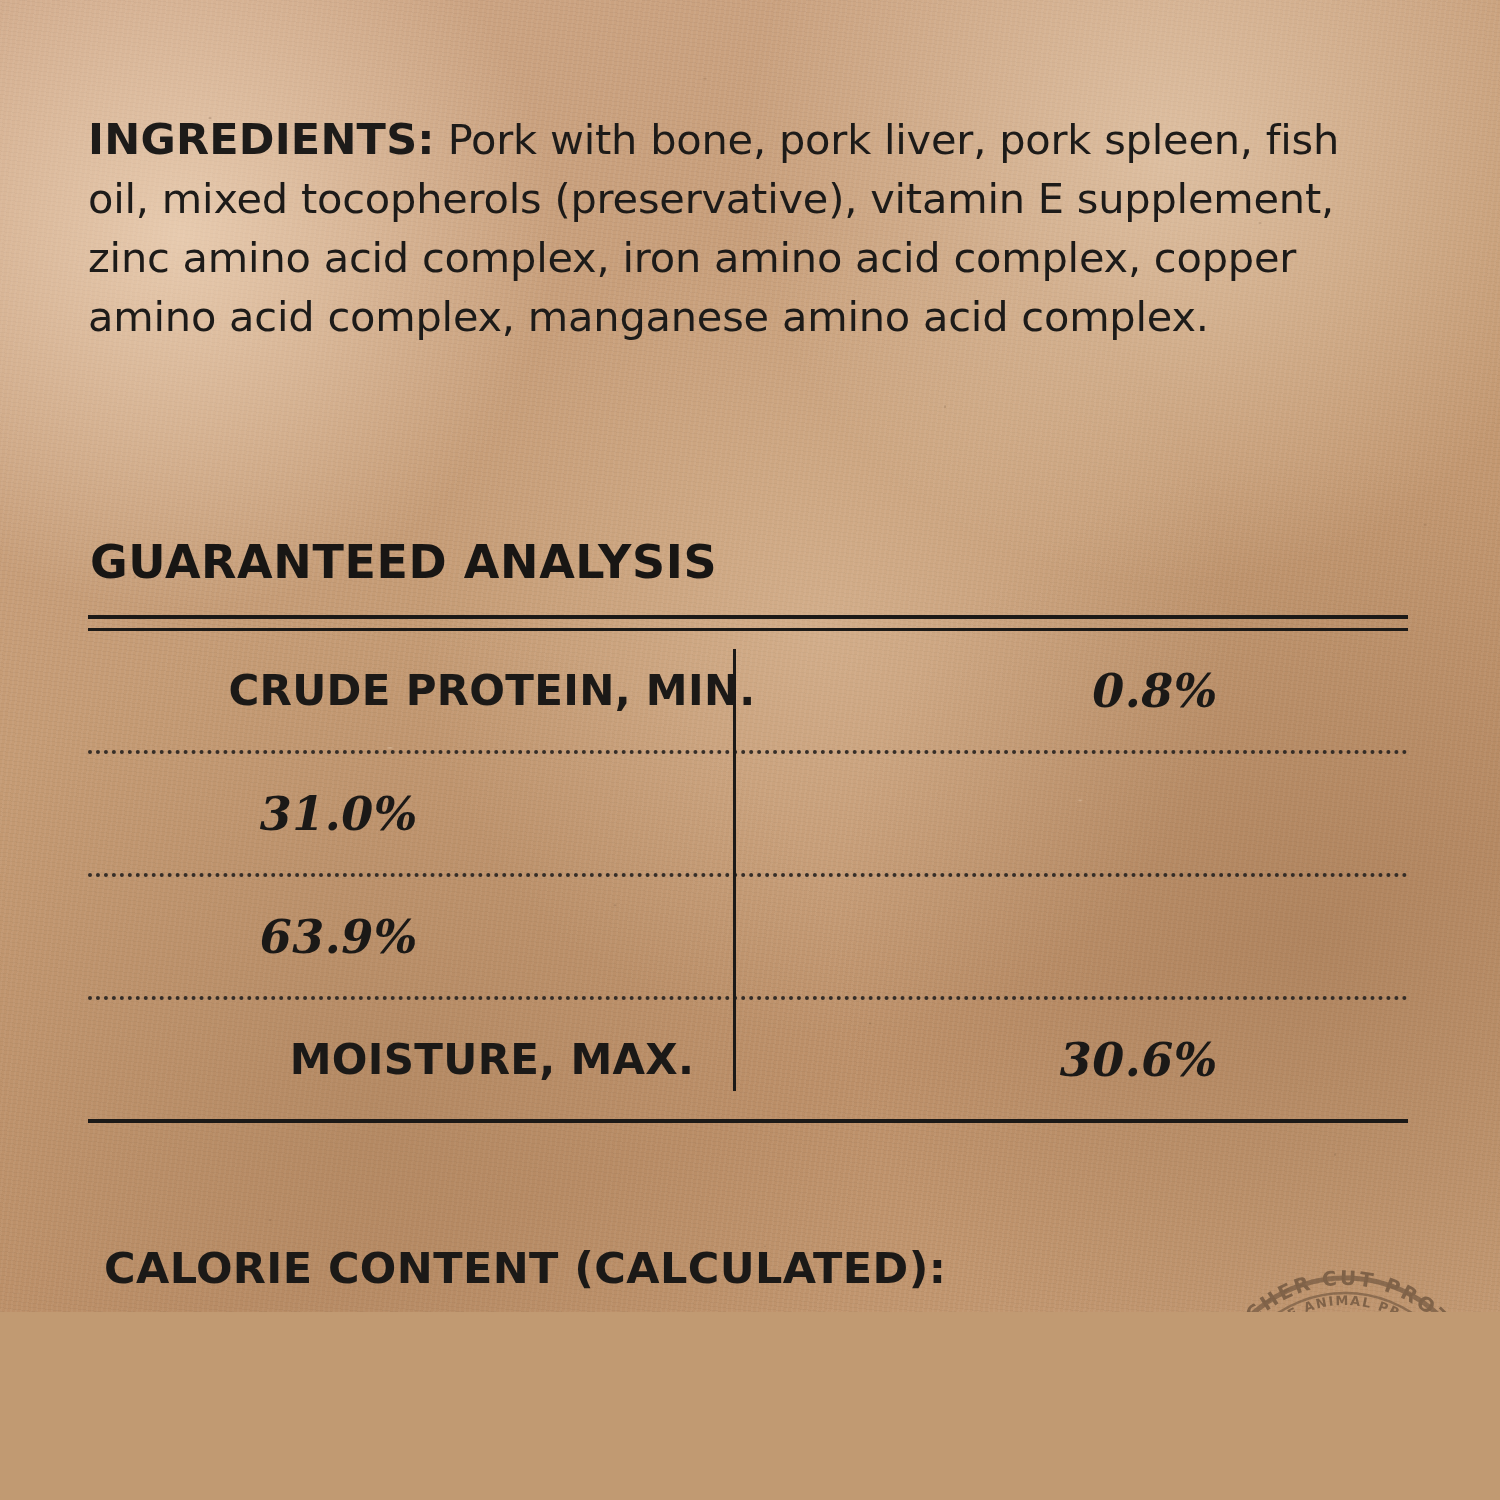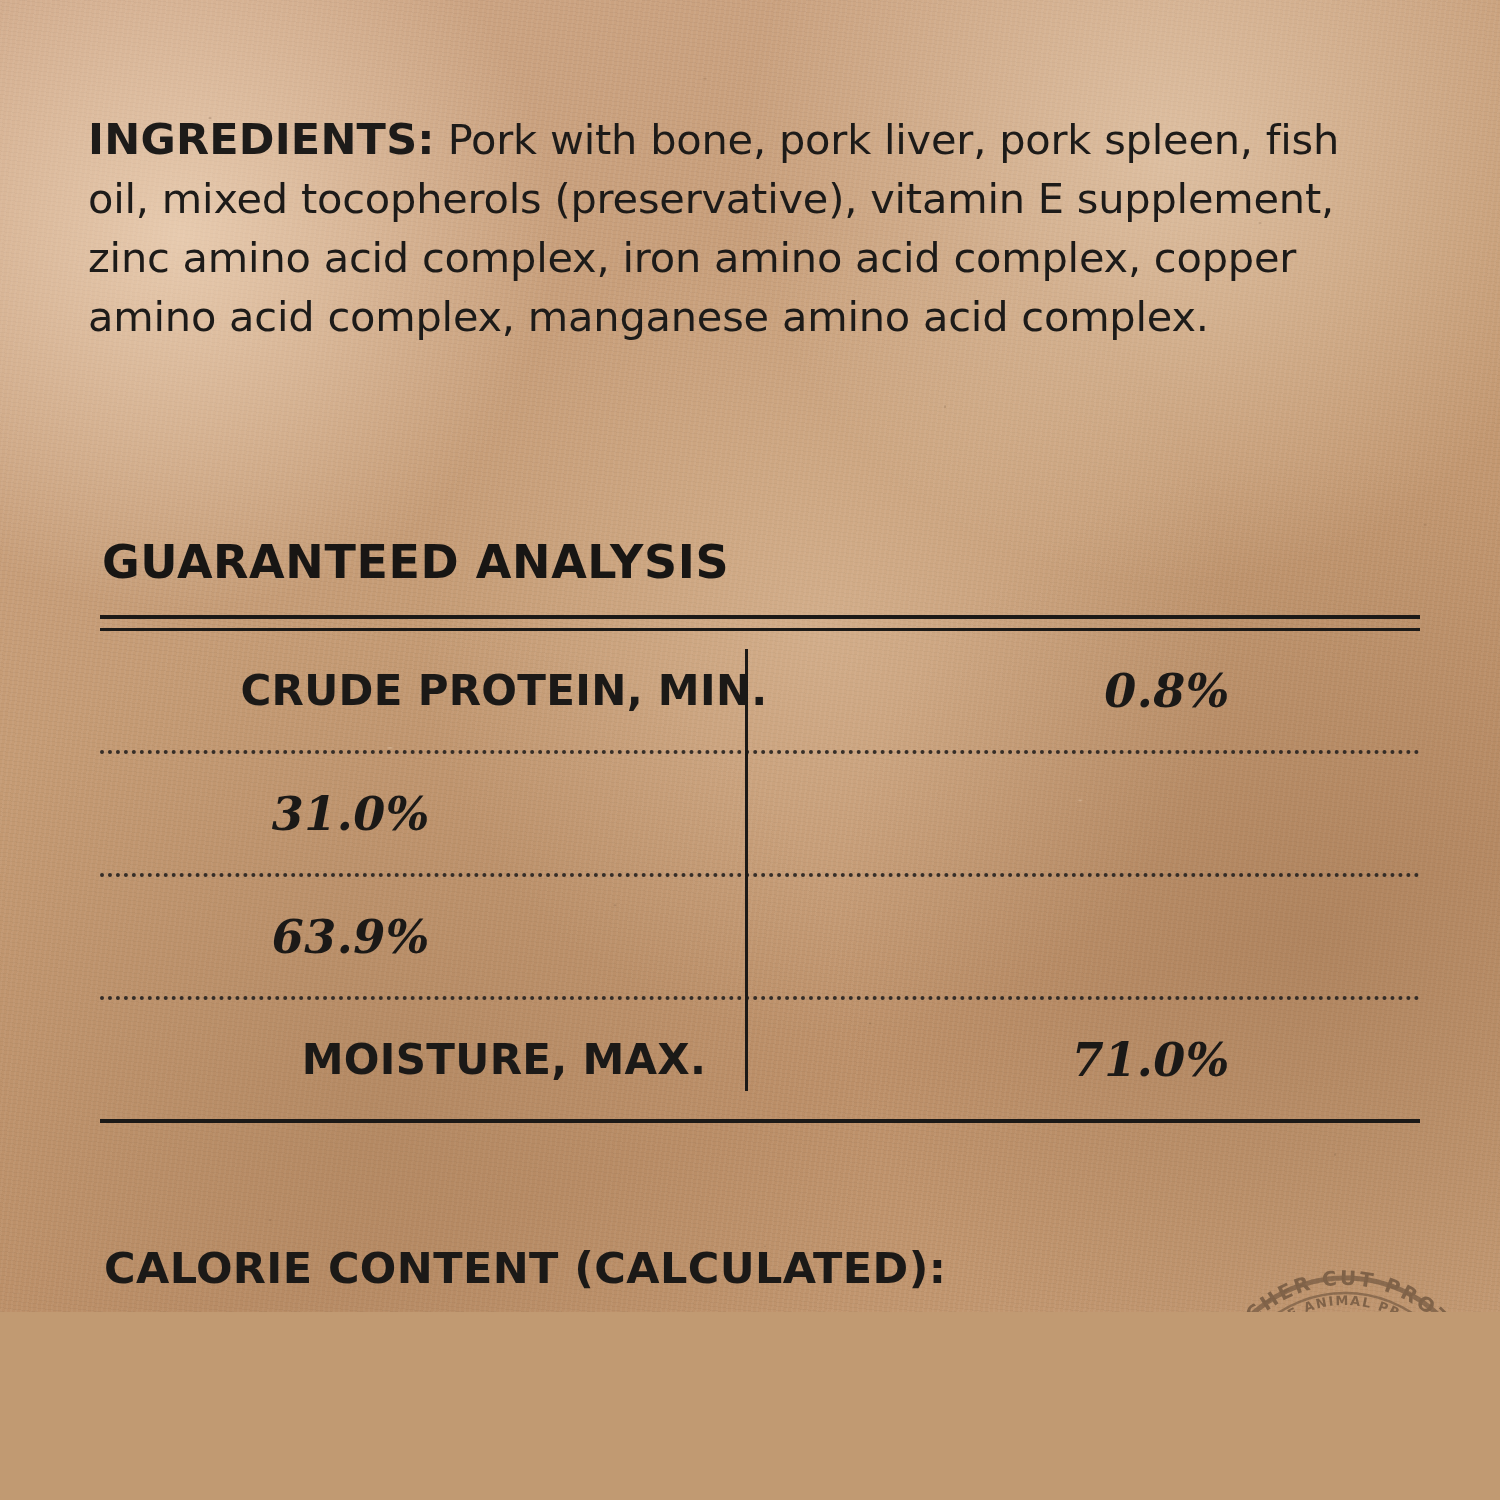--- a/index.html
+++ b/index.html
@@ -76,21 +76,21 @@
   }
   #ingredients-para .lead {
     font-weight: bold;
     letter-spacing: 0.2px;
     font-size: 43px;
   }
 
   
   #ga-block {
     position: absolute;
-    left: 100px;
+    left: 88px;
     top: 535px;
     width: 1320px;
   }
   #ga-heading {
     font-family: "DejaVu Sans", sans-serif;
     font-weight: bold;
     font-size: 46px;
     letter-spacing: 0.6px;
     color: #18161410;
     color: #181614;
@@ -223,21 +223,21 @@
         </div>
         <div class="ga-dots"></div>
 
         <div class="ga-row">
           <span class="ga-value">63.9%</span>
         </div>
         <div class="ga-dots"></div>
 
         <div class="ga-row">
           <span class="ga-label">MOISTURE, MAX.</span>
-          <span class="ga-value">71.0%</span>
+          <span class="ga-value">30.6%</span>
         </div>
       </div>
 
       <div class="rule-single"></div>
     </div>
 
     <div id="calorie-block">
       <h2 id="calorie-heading">CALORIE CONTENT (CALCULATED):</h2>
     </div>
 

